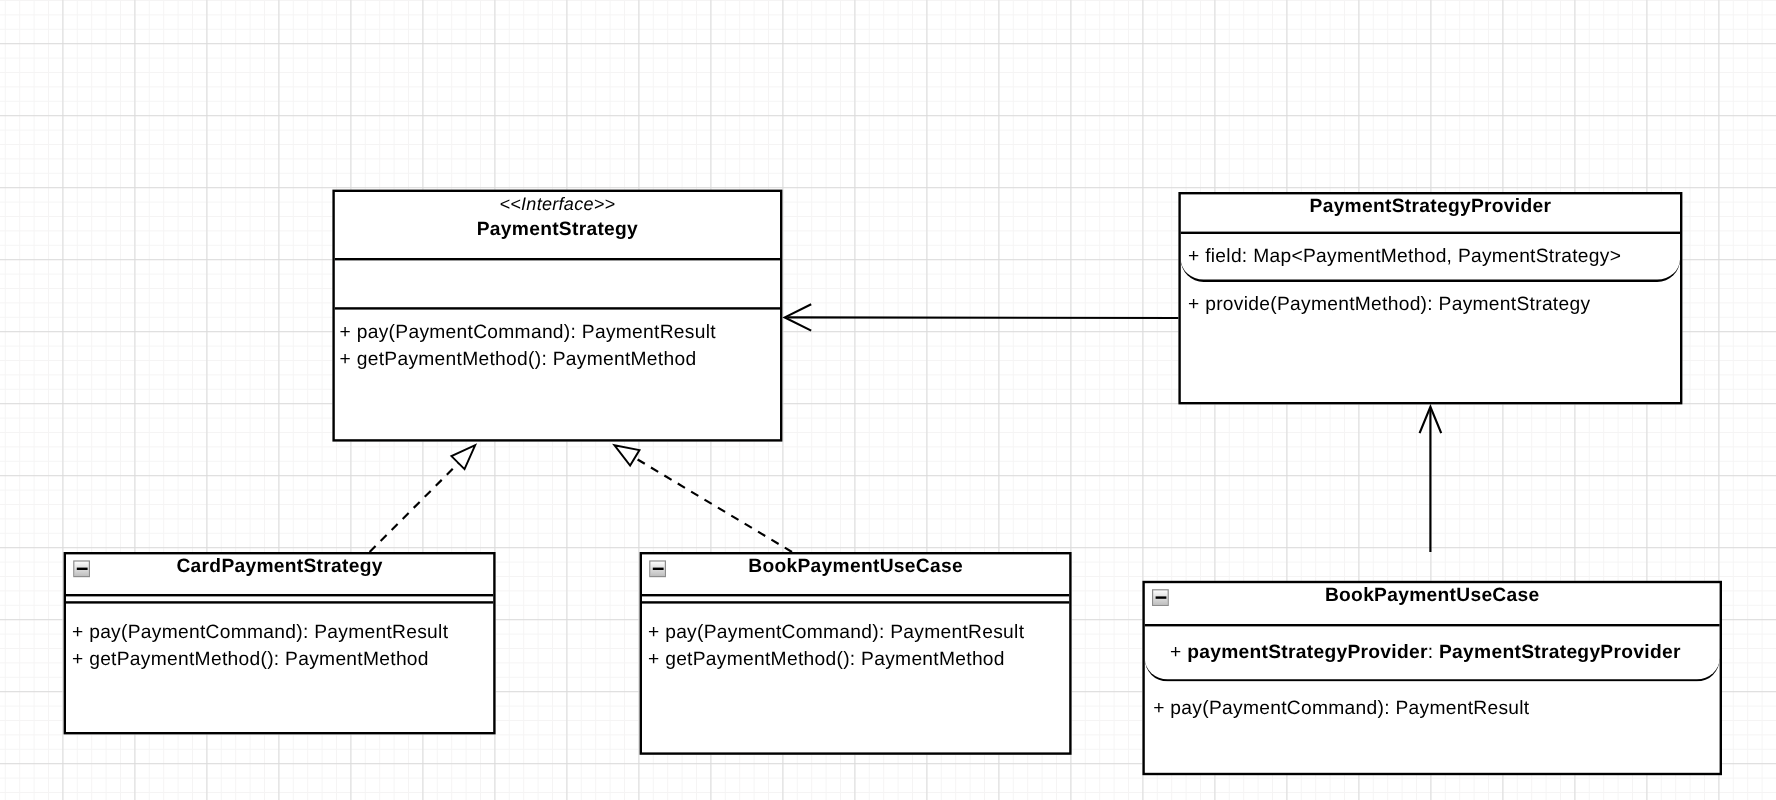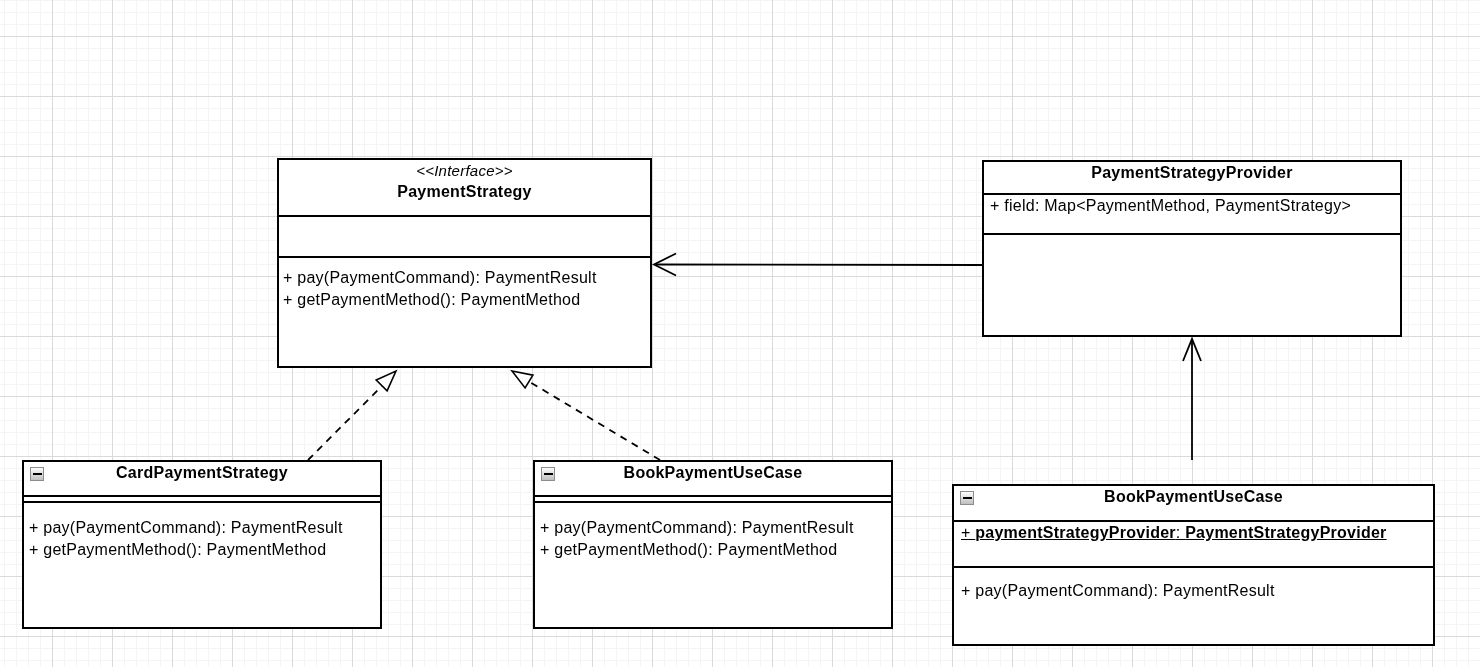--- a/index.html
+++ b/index.html
@@ -38,21 +38,21 @@
   .compartment { border-bottom: 2px solid var(--stroke); }
   .compartment.last { border-bottom: none; flex: 1; }
   .title {
     display: flex; flex-direction: column;
     align-items: center; justify-content: flex-start;
     position: relative;
   }
   .class-name { font-weight: bold; font-size: 16px; line-height: 21px; }
   .stereotype { font-style: italic; font-size: 15px; line-height: 21px; }
   .member { font-size: 16px; line-height: 22px; white-space: nowrap; }
-  .fields-center { display: flex; align-items: flex-start; }
+  .fields-center { display: flex; align-items: center; border-radius: 19px; }
   .b { font-weight: bold; }
   .collapse-box {
     position: absolute; left: 6px; top: 5px;
     width: 14px; height: 14px;
     border: 1px solid #8c8c8c;
     background: linear-gradient(#fdfdfd, #bfbfbf);
   }
   .collapse-box::after {
     content: "";
     display: block;
@@ -83,23 +83,26 @@
     </div>
   </div>
 
   <div class="class-box" style="left:982px; top:160px; width:420px; height:177px;">
     <div class="compartment title" style="height:33px;">
       <div class="class-name">PaymentStrategyProvider</div>
     </div>
     <div class="compartment fields-center" style="height:40px; padding-left:6px;">
       <div class="member">+ field: Map&lt;PaymentMethod, PaymentStrategy&gt;</div>
     </div>
+    <div class="compartment last" style="padding:8px 6px 0 6px;">
+      <div class="member">+ provide(PaymentMethod): PaymentStrategy</div>
+    </div>
   </div>
 
-  <div class="class-box" style="left:22px; top:460px; width:360px; height:169px;">
+  <div class="class-box" style="left:53px; top:460px; width:360px; height:152px;">
     <div class="compartment title" style="height:35px;">
       <span class="collapse-box"></span>
       <div class="class-name">CardPaymentStrategy</div>
     </div>
     <div class="compartment" style="height:6px;"></div>
     <div class="compartment last" style="padding:14px 5px 0 5px;">
       <div class="member">+ pay(PaymentCommand): PaymentResult</div>
       <div class="member">+ getPaymentMethod(): PaymentMethod</div>
     </div>
   </div>
@@ -114,21 +117,21 @@
       <div class="member">+ pay(PaymentCommand): PaymentResult</div>
       <div class="member">+ getPaymentMethod(): PaymentMethod</div>
     </div>
   </div>
 
   <div class="class-box" style="left:952px; top:460px; width:483px; height:162px;margin-top:24px;">
     <div class="compartment title" style="height:36px;">
       <span class="collapse-box"></span>
       <div class="class-name">BookPaymentUseCase</div>
     </div>
-    <div class="compartment fields-center" style="height:46px; padding-left:7px;text-decoration:underline;">
+    <div class="compartment fields-center" style="height:46px; padding-left:21px;">
       <div class="member"><span>+ </span><span class="b">paymentStrategyProvider</span><span>: </span><span class="b">PaymentStrategyProvider</span></div>
     </div>
     <div class="compartment last" style="padding:12px 7px 0 7px;">
       <div class="member">+ pay(PaymentCommand): PaymentResult</div>
     </div>
   </div>
 
   <svg class="edges" width="1480" height="667" viewBox="0 0 1480 667">
 
     <g>

